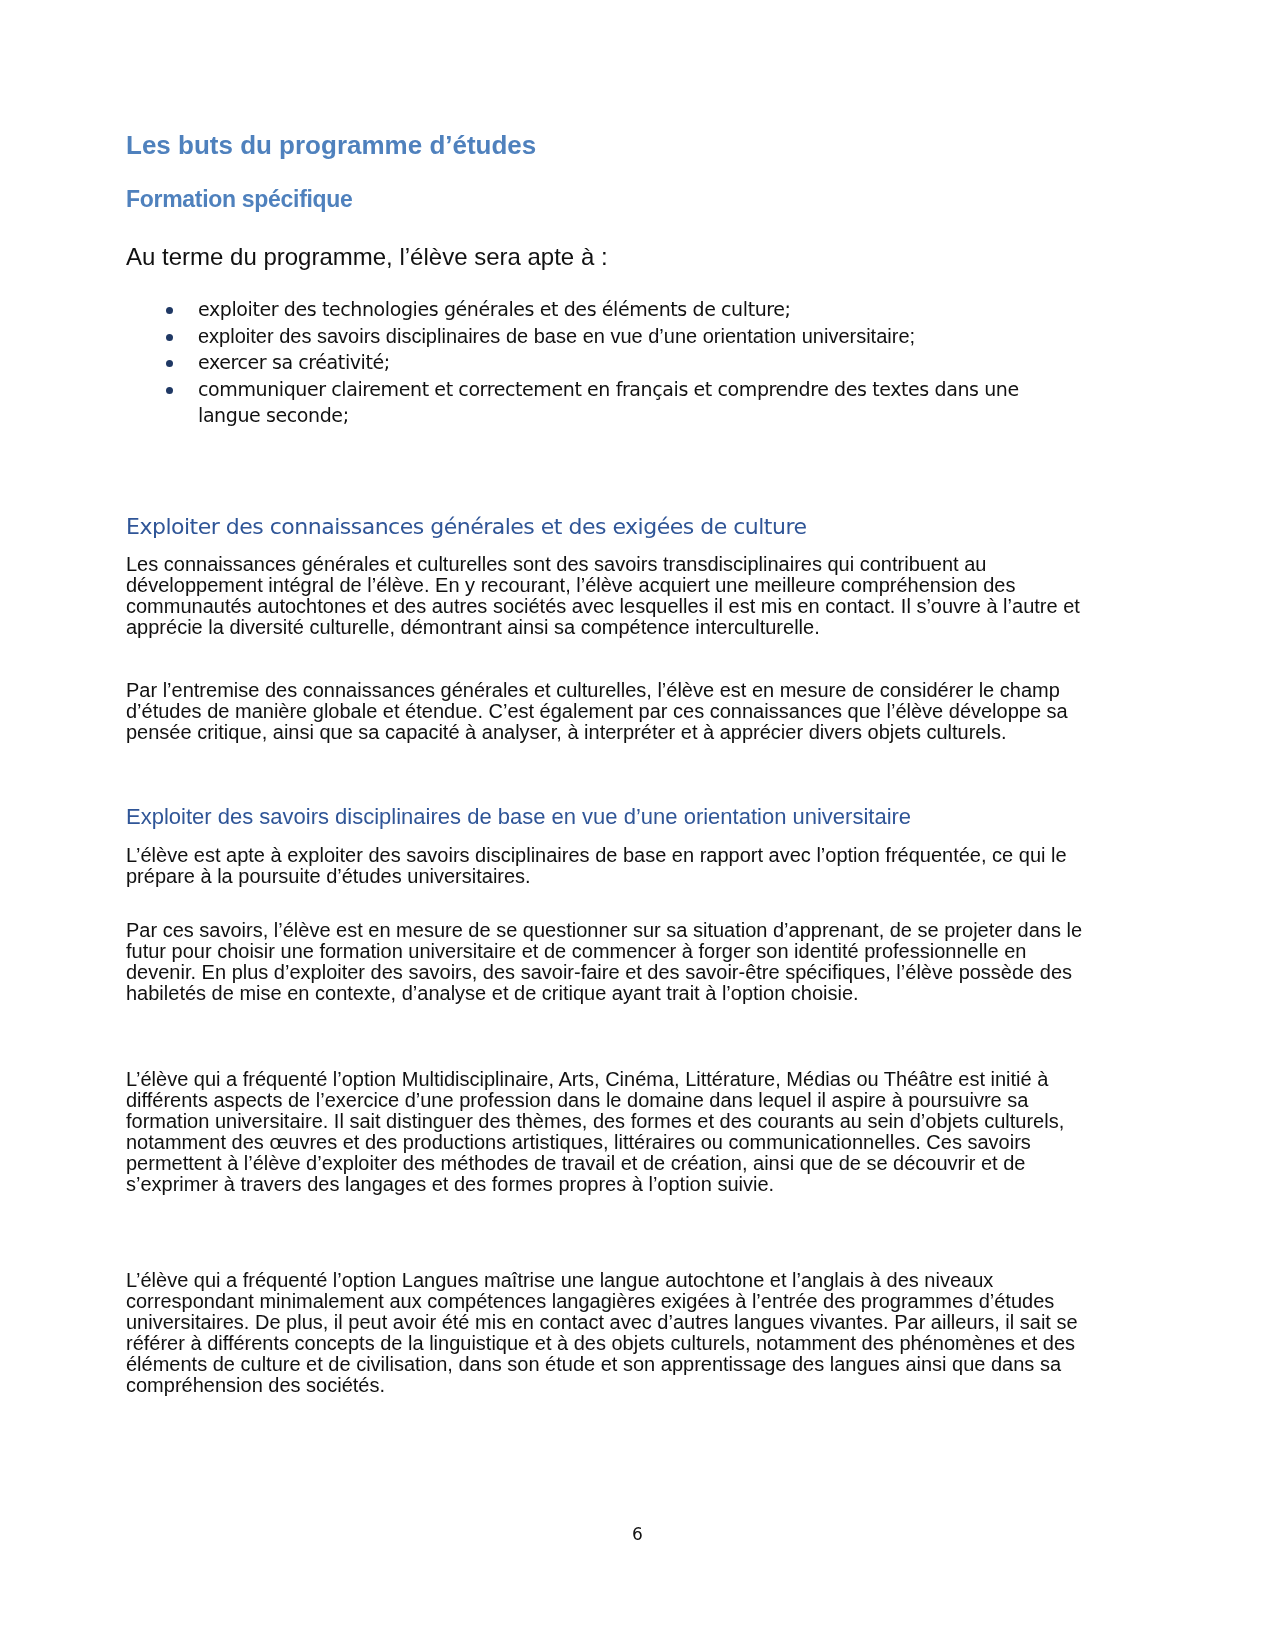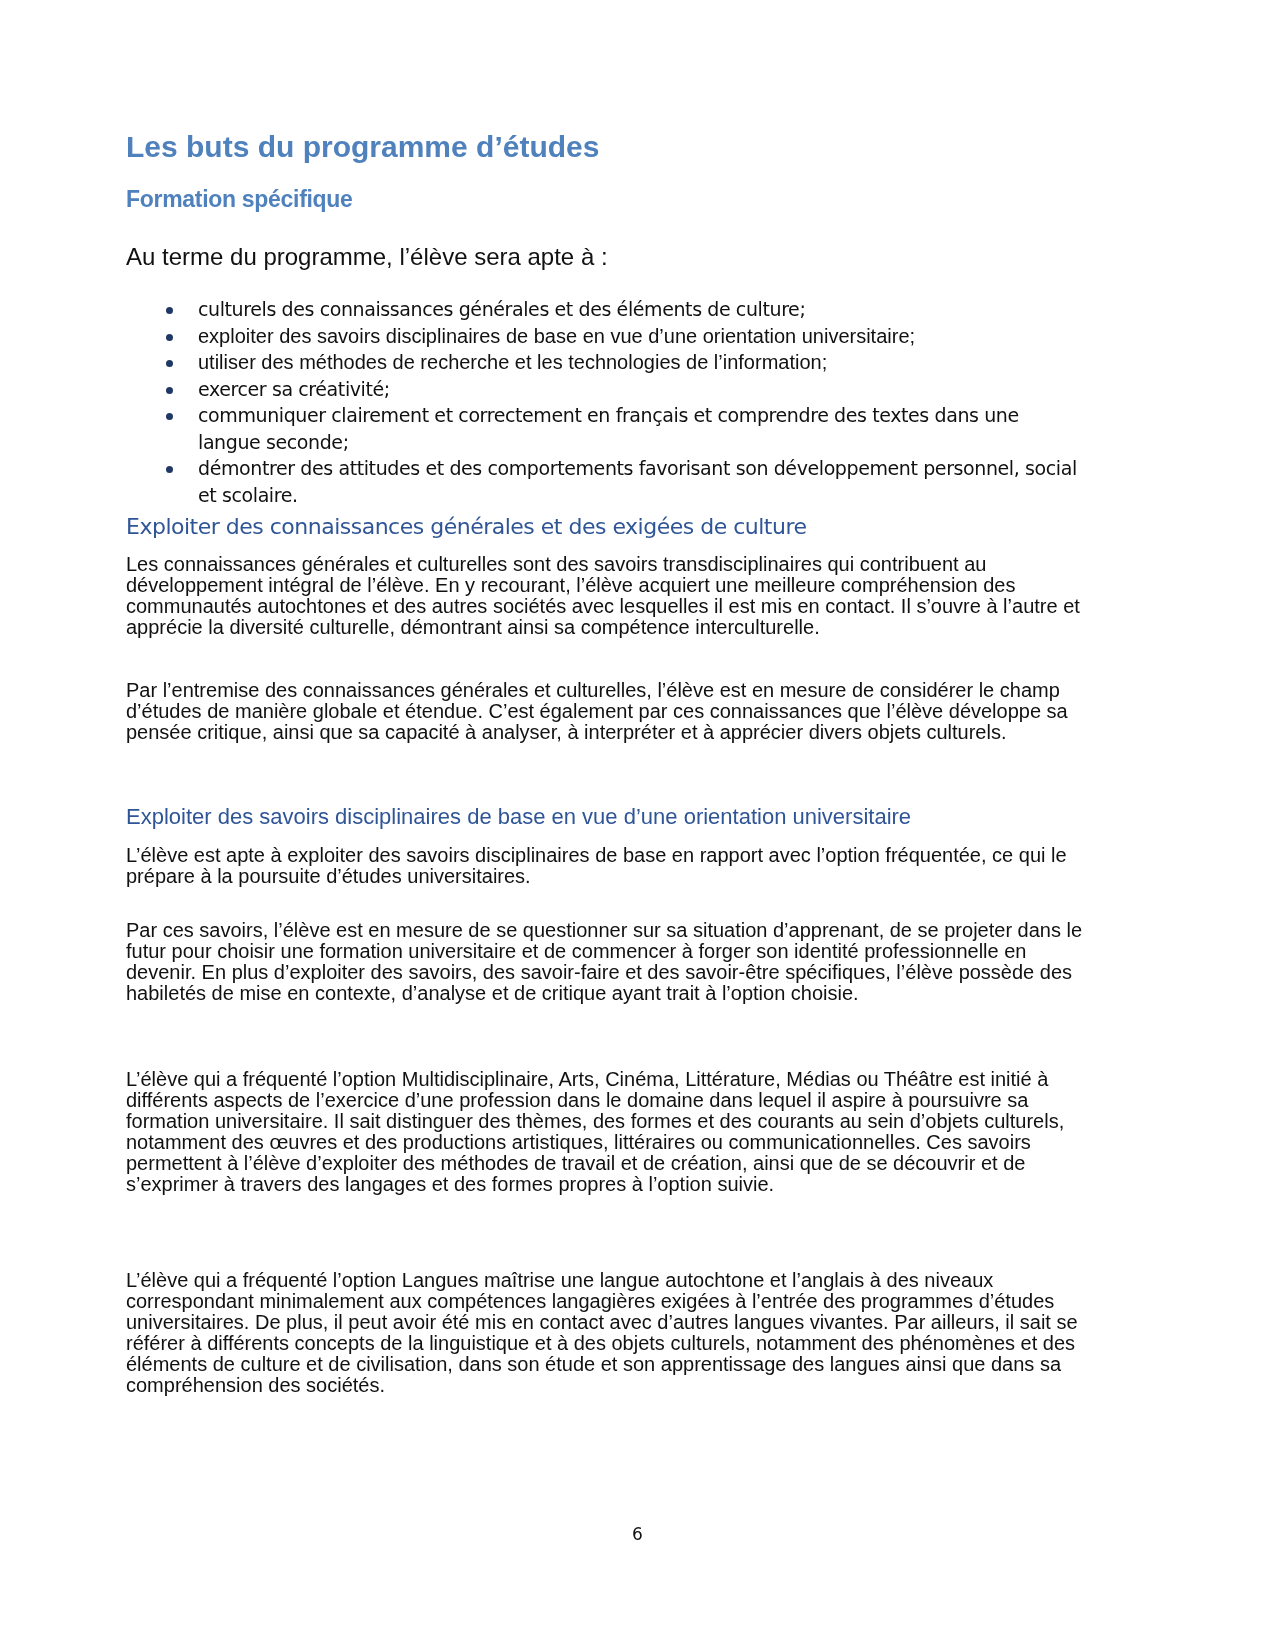--- a/index.html
+++ b/index.html
@@ -1,18 +1,18 @@
 <!DOCTYPE html>
 <html><head>
   <meta charset="utf-8">
   <style>
     html, body { margin: 0; padding: 0; background: #ffffff; }
     body { width: 1275px; height: 1650px; position: relative; overflow: hidden; }
     .page { position: absolute; left: 126px; top: 0; width: 965px; color: #111; }
-    .h1 { position: absolute; left: 0; top: 130px; margin: 0; font-family: "Liberation Sans", sans-serif; font-weight: bold; font-size: 30px; color: #4f81bd; white-space: nowrap; }
+    .h1 { position: absolute; left: 0; top: 130px; margin: 0; font-family: "Liberation Sans", sans-serif; font-weight: bold; font-size: 26px; color: #4f81bd; white-space: nowrap; }
     .h2 { position: absolute; left: 0; top: 186px; margin: 0; font-family: Liberation Sans, sans-serif; font-weight: bold; font-size: 23px; color: #4f81bd; white-space: nowrap; letter-spacing: -0.3px; }
     .intro { position: absolute; left: 0; top: 243px; margin: 0; font-family: "Liberation Sans", sans-serif; font-size: 24px; white-space: nowrap; }
     ul.goals { position: absolute; left: 0; top: 296px; margin: 0; padding: 0; list-style: none; width: 960px; }
     ul.goals li { position: relative; padding-left: 72px; font-family: "DejaVu Sans", sans-serif; font-size: 19px; line-height: 26.5px; letter-spacing: -0.4px; }
     ul.goals li .bullet { position: absolute; left: 40px; top: 11px; width: 7px; height: 7px; border-radius: 50%; background: #1f3864; }
     ul.goals li.arial { font-family: "Liberation Sans", sans-serif; font-size: 20px; letter-spacing: 0; }
     .h3 { position: absolute; left: 0; margin: 0; font-weight: normal; color: #2f5597; white-space: nowrap; }
     .h3.dv { font-family: "DejaVu Sans", sans-serif; font-size: 22px; letter-spacing: -0.5px; }
     .h3.ls { font-family: "Liberation Sans", sans-serif; font-size: 22px; }
     .para { position: absolute; left: 0; width: 965px; margin: 0; font-family: "Liberation Sans", sans-serif; font-size: 20px; line-height: 21px; }
@@ -20,26 +20,24 @@
   </style>
 </head>
 <body>
 
 <div class="page">
   <h1 class="h1">Les buts du programme d’études</h1>
   <h2 class="h2">Formation spécifique</h2>
   <p class="intro">Au terme du programme, l’élève sera apte à :</p>
 
   <ul class="goals">
-    <li><span class="bullet"></span><span>culturels des connaissances générales et des éléments de culture;</span></li>
+    <li><span class="bullet"></span><span>exploiter des technologies générales et des éléments de culture;</span></li>
     <li class="arial"><span class="bullet"></span><span>exploiter des savoirs disciplinaires de base en vue d’une orientation universitaire;</span></li>
-    <li class="arial"><span class="bullet"></span><span>utiliser des méthodes de recherche et les technologies de l’information;</span></li>
     <li><span class="bullet"></span><span>exercer sa créativité;</span></li>
     <li><span class="bullet"></span><span>communiquer clairement et correctement en français et comprendre des textes dans une langue seconde;</span></li>
-    <li><span class="bullet"></span><span>démontrer des attitudes et des comportements favorisant son développement personnel, social et scolaire.</span></li>
   </ul>
 
   <h3 class="h3 dv" style="top:514px;">Exploiter des connaissances générales et des exigées de culture</h3>
   <p class="para" style="top:554px;">Les connaissances générales et culturelles sont des savoirs transdisciplinaires qui contribuent au développement intégral de l’élève. En y recourant, l’élève acquiert une meilleure compréhension des communautés autochtones et des autres sociétés avec lesquelles il est mis en contact. Il s’ouvre à l’autre et apprécie la diversité culturelle, démontrant ainsi sa compétence interculturelle.</p>
   <p class="para" style="top:680px;">Par l’entremise des connaissances générales et culturelles, l’élève est en mesure de considérer le champ d’études de manière globale et étendue. C’est également par ces connaissances que l’élève développe sa pensée critique, ainsi que sa capacité à analyser, à interpréter et à apprécier divers objets culturels.</p>
 
   <h3 class="h3 ls" style="top:804px;">Exploiter des savoirs disciplinaires de base en vue d’une orientation universitaire</h3>
   <p class="para" style="top:845px;">L’élève est apte à exploiter des savoirs disciplinaires de base en rapport avec l’option fréquentée, ce qui le prépare à la poursuite d’études universitaires.</p>
   <p class="para" style="top:920px;">Par ces savoirs, l’élève est en mesure de se questionner sur sa situation d’apprenant, de se projeter dans le futur pour choisir une formation universitaire et de commencer à forger son identité professionnelle en devenir. En plus d’exploiter des savoirs, des savoir-faire et des savoir-être spécifiques, l’élève possède des habiletés de mise en contexte, d’analyse et de critique ayant trait à l’option choisie.</p>
   <p class="para" style="top:1069px;">L’élève qui a fréquenté l’option Multidisciplinaire, Arts, Cinéma, Littérature, Médias ou Théâtre est initié à différents aspects de l’exercice d’une profession dans le domaine dans lequel il aspire à poursuivre sa formation universitaire. Il sait distinguer des thèmes, des formes et des courants au sein d’objets culturels, notamment des œuvres et des productions artistiques, littéraires ou communicationnelles. Ces savoirs permettent à l’élève d’exploiter des méthodes de travail et de création, ainsi que de se découvrir et de s’exprimer à travers des langages et des formes propres à l’option suivie.</p>

